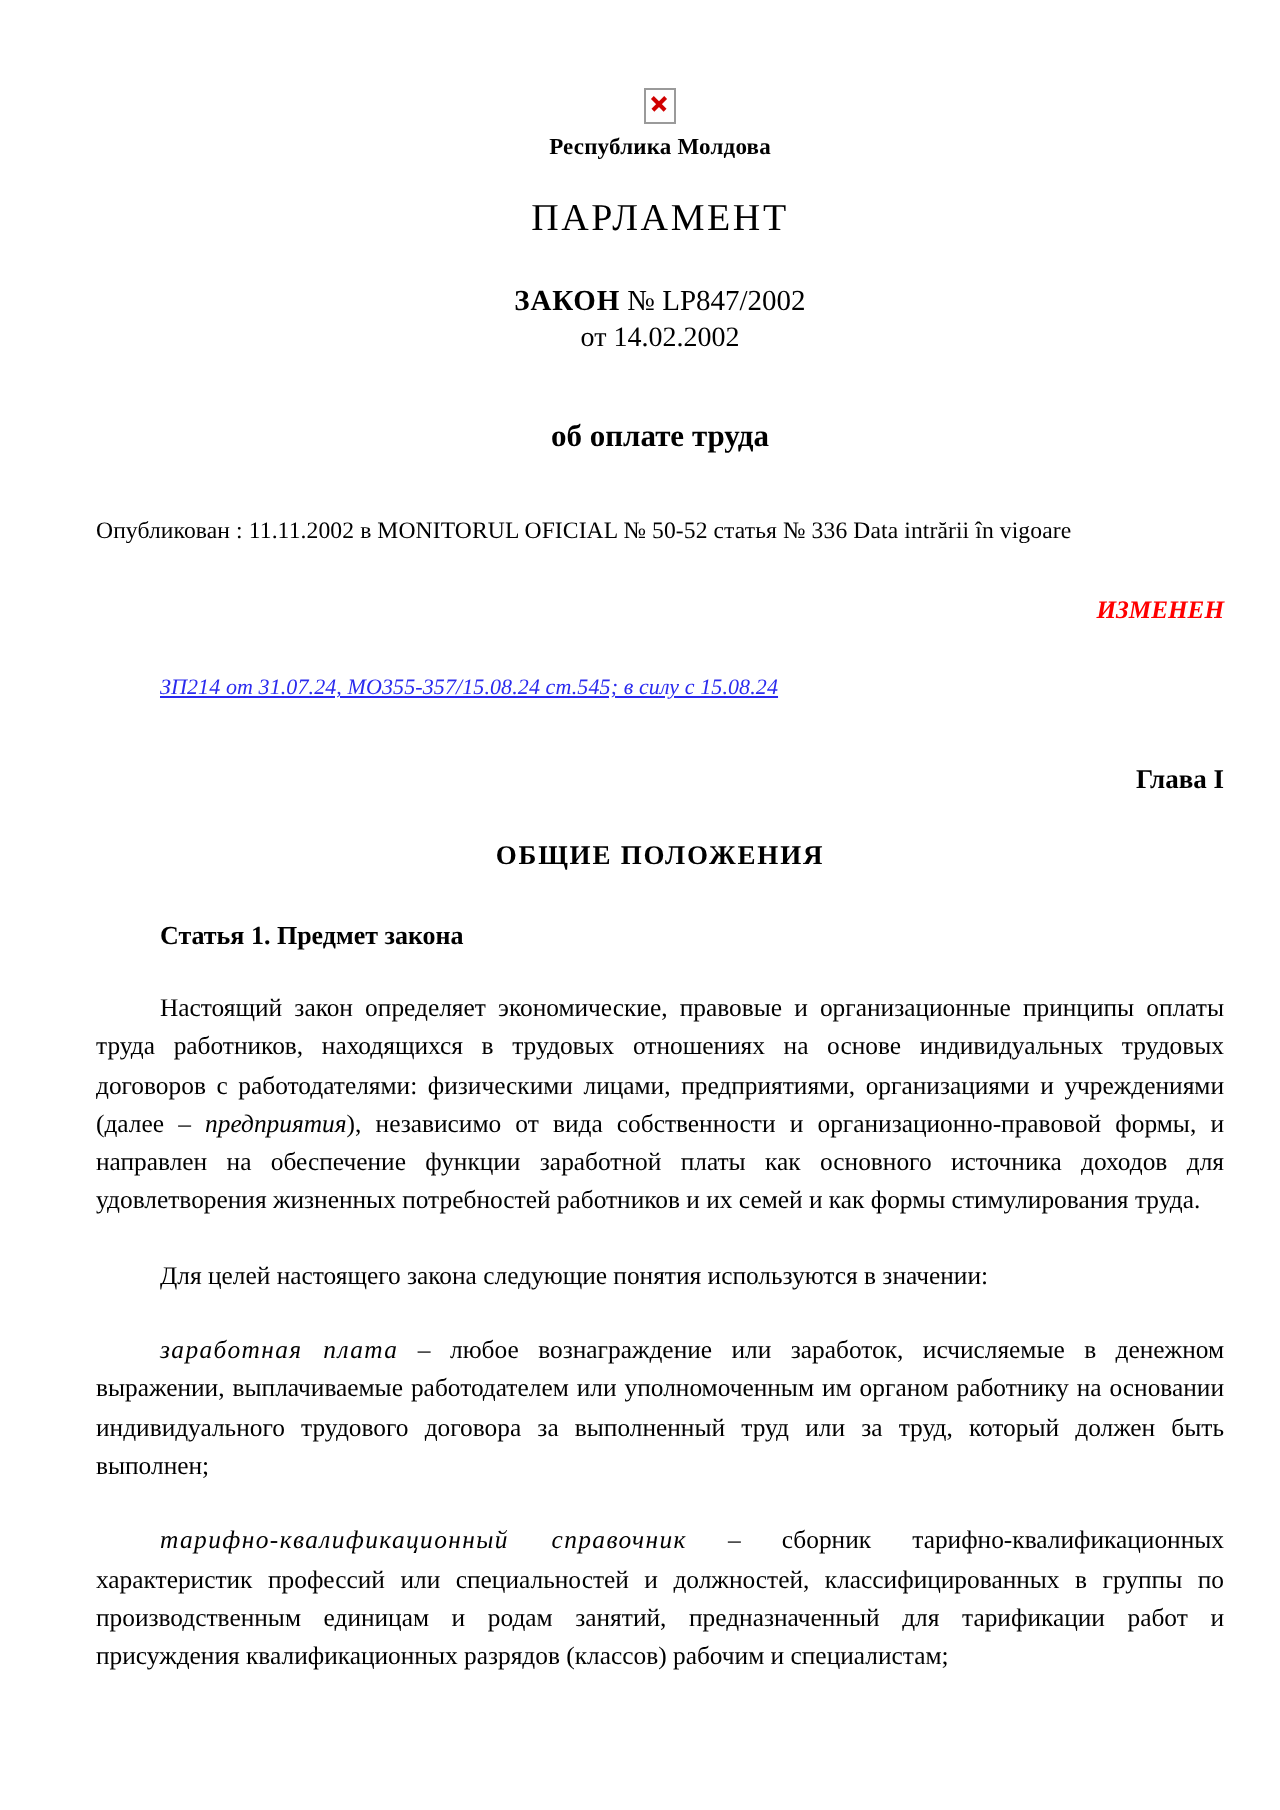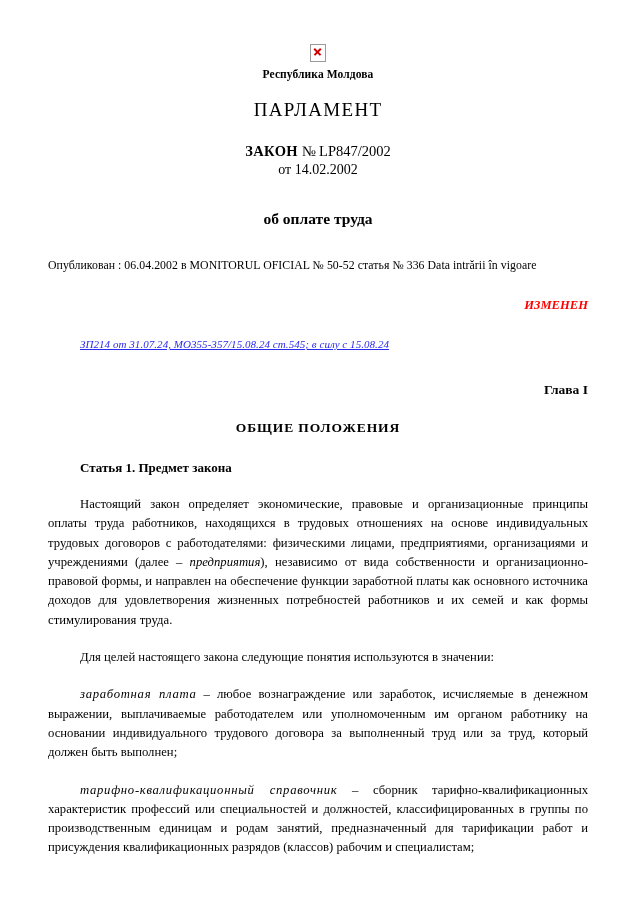--- a/index.html
+++ b/index.html
@@ -14,21 +14,21 @@
     overflow: hidden;
     font-family: "Liberation Serif", "DejaVu Serif", serif;
     color: #000000;
     -webkit-font-smoothing: antialiased;
   }
 
   .page {
     width: 640px;
     height: 905px;
     box-sizing: border-box;
-    padding: 44px 52px 0 48px;
+    padding: 44px 28px 0 48px;
     position: relative;
   }
 
   
   .emblem-wrap {
     text-align: center;
     margin: 0 0 6px 0;
     line-height: 0;
   }
   .broken-image {
@@ -167,21 +167,21 @@
   <div class="parliament">ПАРЛАМЕНТ</div>
 
   <div class="law-no">
     <span class="bold">ЗАКОН</span><span>&nbsp;</span><span>№ LP847/2002</span>
   </div>
 
   <div class="law-date">от 14.02.2002</div>
 
   <div class="doc-title">об оплате труда</div>
 
-  <div class="published">Опубликован : 06.04.2002 в MONITORUL OFICIAL № 50-52 статья № 336 Data intrării în vigoare</div>
+  <div class="published">Опубликован : 11.11.2002 в MONITORUL OFICIAL № 50-52 статья № 336 Data intrării în vigoare</div>
 
   <div class="amended">ИЗМЕНЕН</div>
 
   <div class="amend-link-row">
     <a class="amend-link" href="#">ЗП214 от 31.07.24, МО355-357/15.08.24 ст.545; в силу с 15.08.24</a>
   </div>
 
 
   <div class="chapter">Глава I</div>
 

